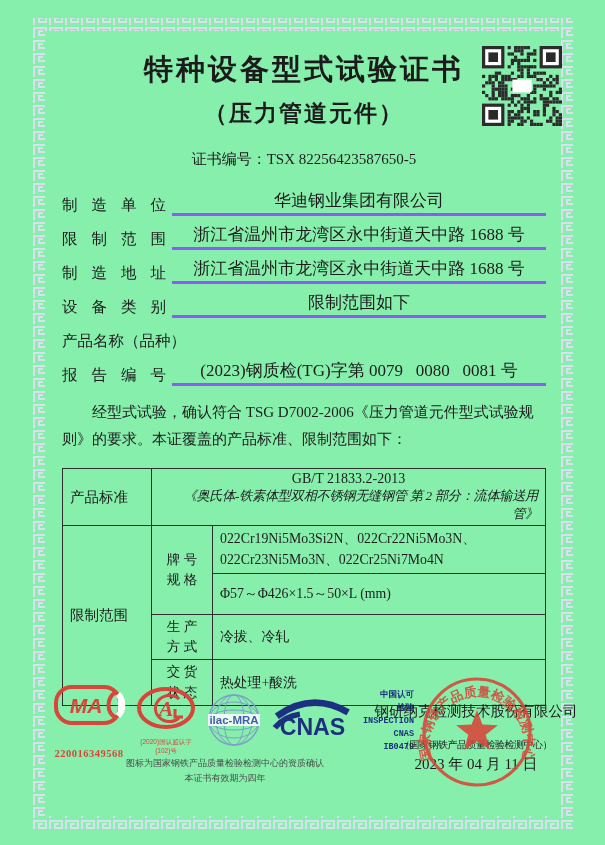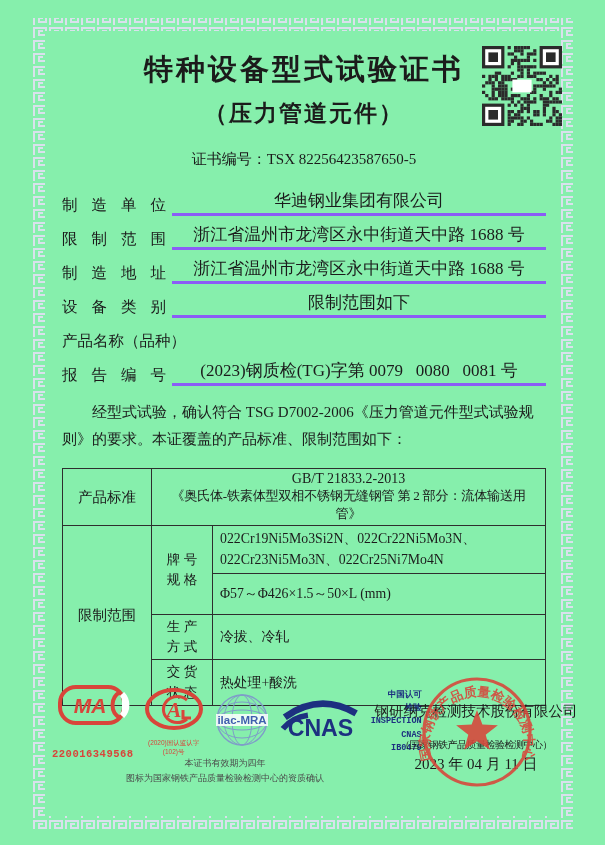--- a/index.html
+++ b/index.html
@@ -20,33 +20,33 @@
   .field-label{display:inline-block;width:104px;font-size:15.5px;text-align:justify;text-align-last:justify;flex:none;}
   .field-label.wide{width:126px;text-align-last:auto;}
   .field-value{flex:1;border-bottom:3px solid #8b5cf6;text-align:center;font-size:17px;
                padding-bottom:1px;margin-left:6px;white-space:pre;}
 
   .para{margin-top:8px;font-size:15px;line-height:1.8;text-indent:2em;}
 
   
   table.spec{width:100%;border-collapse:collapse;margin-top:9px;font-size:13.5px;}
   table.spec td{border:1.6px solid #2e2e2e;padding:2px 7px;vertical-align:middle;}
-  td.lab{width:74px;text-align:center;font-size:14.5px;}
+  td.lab{width:74px;font-size:14.5px;}
   td.sublab{width:46px;text-align:center;white-space:pre-line;line-height:1.5;}
   .std1{text-align:center;display:block;font-size:14px;}
-  .std2{text-align:center;display:block;font-size:13.2px;letter-spacing:-0.3px;}
+  .std2{text-align:right;display:block;font-size:13.2px;letter-spacing:-0.3px;font-style:italic;}
   .pre{white-space:pre-line;line-height:1.55;}
   td.val{font-size:13.8px;}
   tr.h40 td{height:36px;}
 
   
   .logos-row{position:absolute;left:52px;top:684px;width:340px;display:flex;align-items:center;gap:9px;}
   .logo-block{text-align:center;}
   .cma-num{font-size:10.5px;font-weight:bold;color:#d8453a;letter-spacing:0.5px;margin-top:16px;
-           font-family:Liberation Mono, monospace;}
+           font-family:Liberation Serif, serif;}
   .cal-sub{font-size:6.5px;color:#d8453a;margin-top:1px;font-family:"Liberation Sans",sans-serif;}
   .cnas-wrap{display:flex;align-items:center;gap:6px;}
   .cnas-right{font-family:Liberation Mono, monospace;font-size:8.5px;font-weight:bold;
               color:#1d3080;line-height:1.55;text-align:right;}
   .notes{position:absolute;left:60px;top:756px;width:330px;text-align:center;
          font-size:9px;color:#4a4a4a;line-height:1.7;}
   .company-block{position:absolute;left:366px;top:702px;width:220px;text-align:center;}
   .company-line1{font-size:14.5px;}
   .company-line2{font-size:10px;margin-top:17px;letter-spacing:-0.5px;}
   .date-line{font-size:15px;margin-top:3px;white-space:pre;}
@@ -400,22 +400,22 @@
       <div class="cnas-right">
         <div>中国认可</div>
         <div>检验</div>
         <div>INSPECTION</div>
         <div>CNAS IB0479</div>
       </div>
     </div>
   </div>
 
   <div class="notes">
+    <div>图标为国家钢铁产品质量检验检测中心的资质确认</div>
     <div>本证书有效期为四年</div>
-    <div>图标为国家钢铁产品质量检验检测中心的资质确认</div>
   </div>
 
   <div class="company-block">
     <div class="company-line1">钢研纳克检测技术股份有限公司</div>
     <div class="company-line2">（国家钢铁产品质量检验检测中心）</div>
     <div class="date-line">2023 年 04 月 11 日</div>
   </div>
 
   <svg class="seal" viewBox="0 0 150 150">
     <circle cx="75" cy="72" r="53" fill="none" stroke="#d8453a" stroke-width="3.2"></circle>

